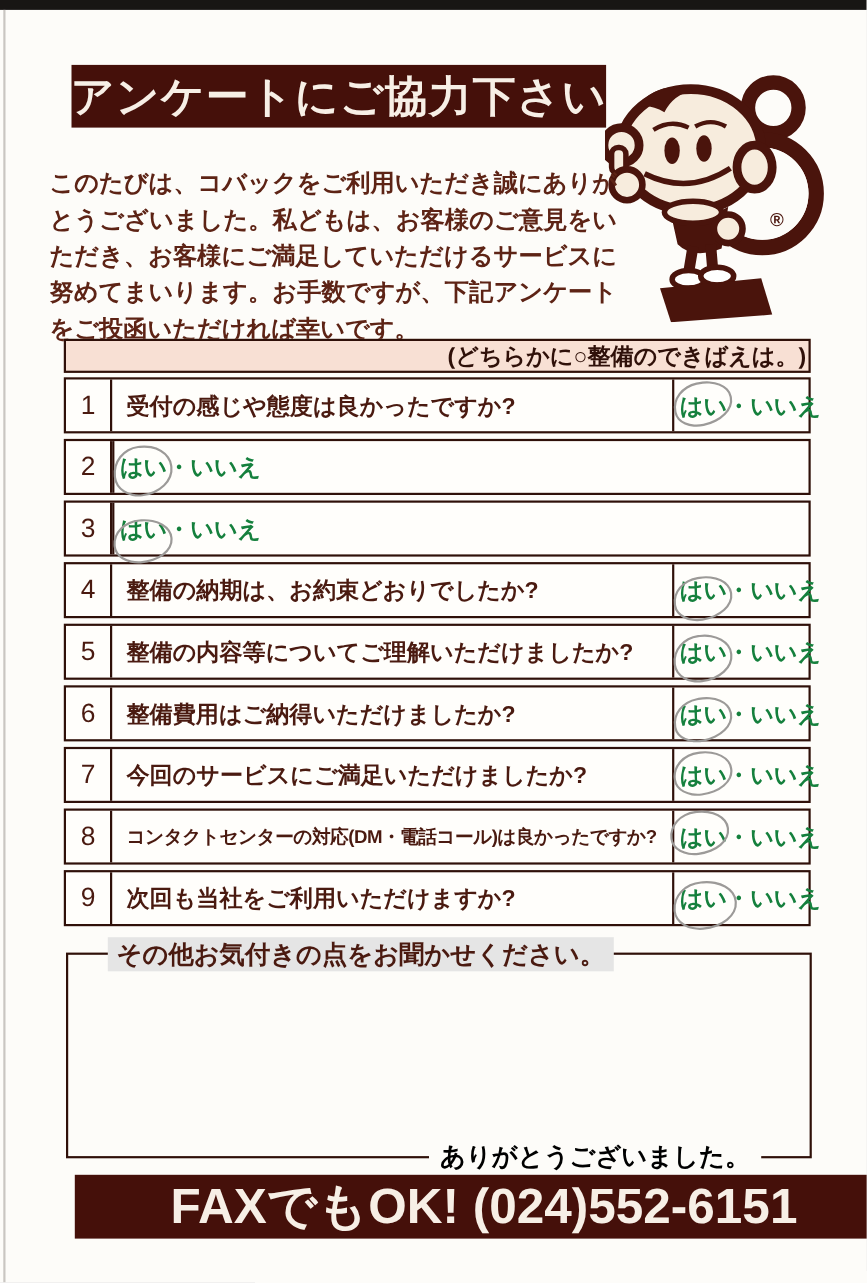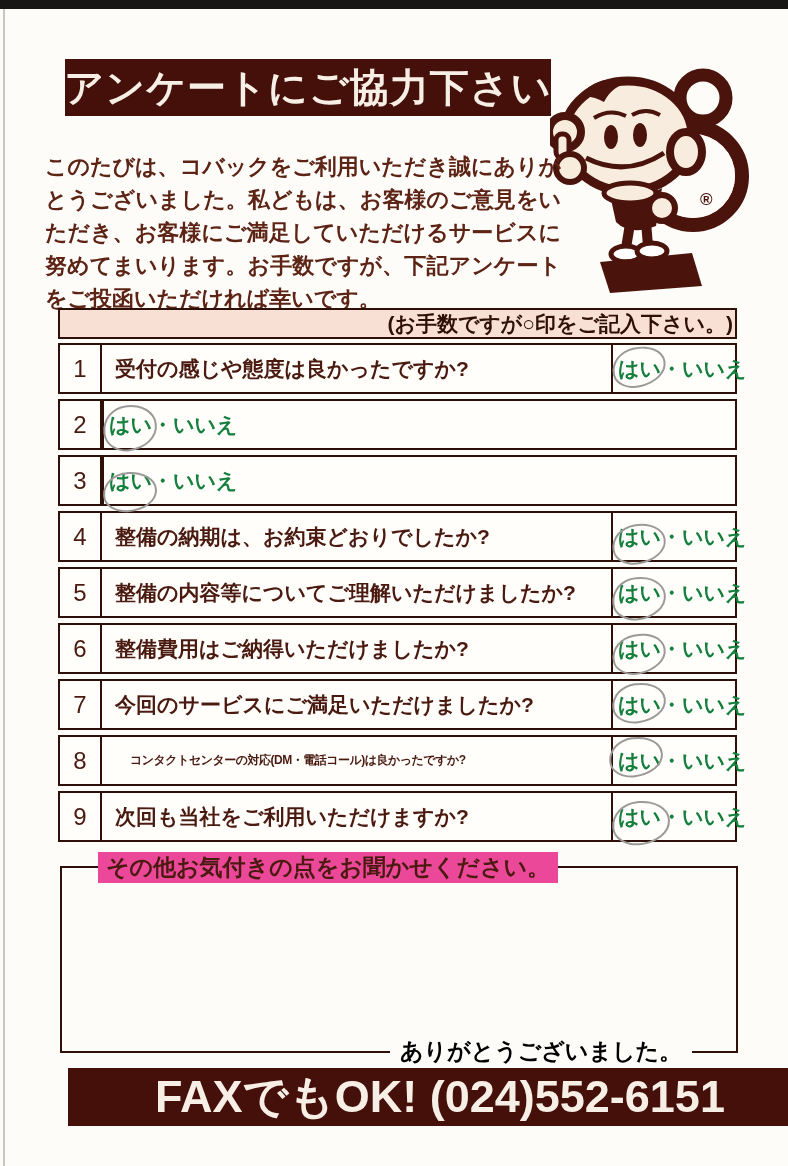--- a/index.html
+++ b/index.html
@@ -51,21 +51,21 @@
   }
   .cell{display:flex;align-items:center;box-sizing:border-box;}
   .cell.num{
     width:42px;justify-content:center;border-right:2px solid #2f1009;
     font-size:24px;color:#4a1a10;
   }
   .cell.q{
     flex:1;padding-left:13px;font-size:21px;font-weight:600;
     color:#4a1a10;white-space:nowrap;overflow:hidden;
   }
-  .cell.q.condensed{font-size:12px;letter-spacing:-0.5px;margin-left:15px;}
+  .cell.q.condensed{font-size:17px;letter-spacing:-0.5px;}
   .cell.a{
     width:124px;border-left:2px solid #2f1009;position:relative;
     padding-left:5px;font-size:21px;font-weight:600;color:#15803d;white-space:nowrap;
   }
   
   .pencil-circle{
     position:absolute;left:-1px;top:5px;width:50px;height:36px;
     border:2.5px solid #9c9a98;
     border-radius:48% 52% 58% 45% / 56% 48% 52% 44%;
     transform:rotate(-7deg);pointer-events:none;
@@ -79,21 +79,21 @@
   .row:nth-child(7) .pencil-circle{top:2px;}
   .row:nth-child(8) .pencil-circle{top:0px;left:-4px;}
   .row:nth-child(9) .pencil-circle{top:8px;width:54px;height:40px;transform:rotate(-5deg);}
 
   
   .comment-box{
     position:absolute;left:60px;top:866px;width:678px;height:187px;
     border:2.5px solid #2f1009;box-sizing:border-box;
   }
   .comment-legend{
-    position:absolute;top:-16px;left:36px;background:#ec4899;
+    position:absolute;top:-16px;left:36px;background:#e5e5e5;
     padding:0 8px;font-size:23px;font-weight:bold;color:#4a1a10;white-space:nowrap;
   }
   .comment-thanks{
     position:absolute;bottom:-16px;right:44px;background:#fdfcf9;
     padding:0 10px;font-size:23px;font-weight:bold;color:#000000;white-space:nowrap;
   }
   .comment-area{width:100%;height:100%;}
 
   
   .fax-banner{
@@ -149,21 +149,21 @@
     <ellipse cx="76" cy="196" rx="15" ry="8" fill="#ffffff" stroke="#4a140c" stroke-width="5"></ellipse>
     <ellipse cx="102" cy="193" rx="15" ry="8" fill="#ffffff" stroke="#4a140c" stroke-width="5"></ellipse>
 
     <path d="M50 204 L142 195 L152 228 L60 235 Z" fill="#4a140c"></path>
   </svg>
   <span class="reg-mark">®</span>
 
   <p class="intro">このたびは、コバックをご利用いただき誠にありがとうございました。私どもは、お客様のご意見をいただき、お客様にご満足していただけるサービスに努めてまいります。お手数ですが、下記アンケートをご投函いただければ幸いです。</p>
 
   <div class="survey-table">
-    <div class="table-header">(お手数ですが○印をご記入下さい。)</div>
+    <div class="table-header">(どちらかに○整備のできばえは。)</div>
     <div class="rows">
     <div class="row">
       <div class="cell num">1</div>
       <div class="cell q">受付の感じや態度は良かったですか?</div>
       <div class="cell a">
         <span class="opt">はい・いいえ</span>
         <span class="pencil-circle"></span>
       </div>
     </div>
 

